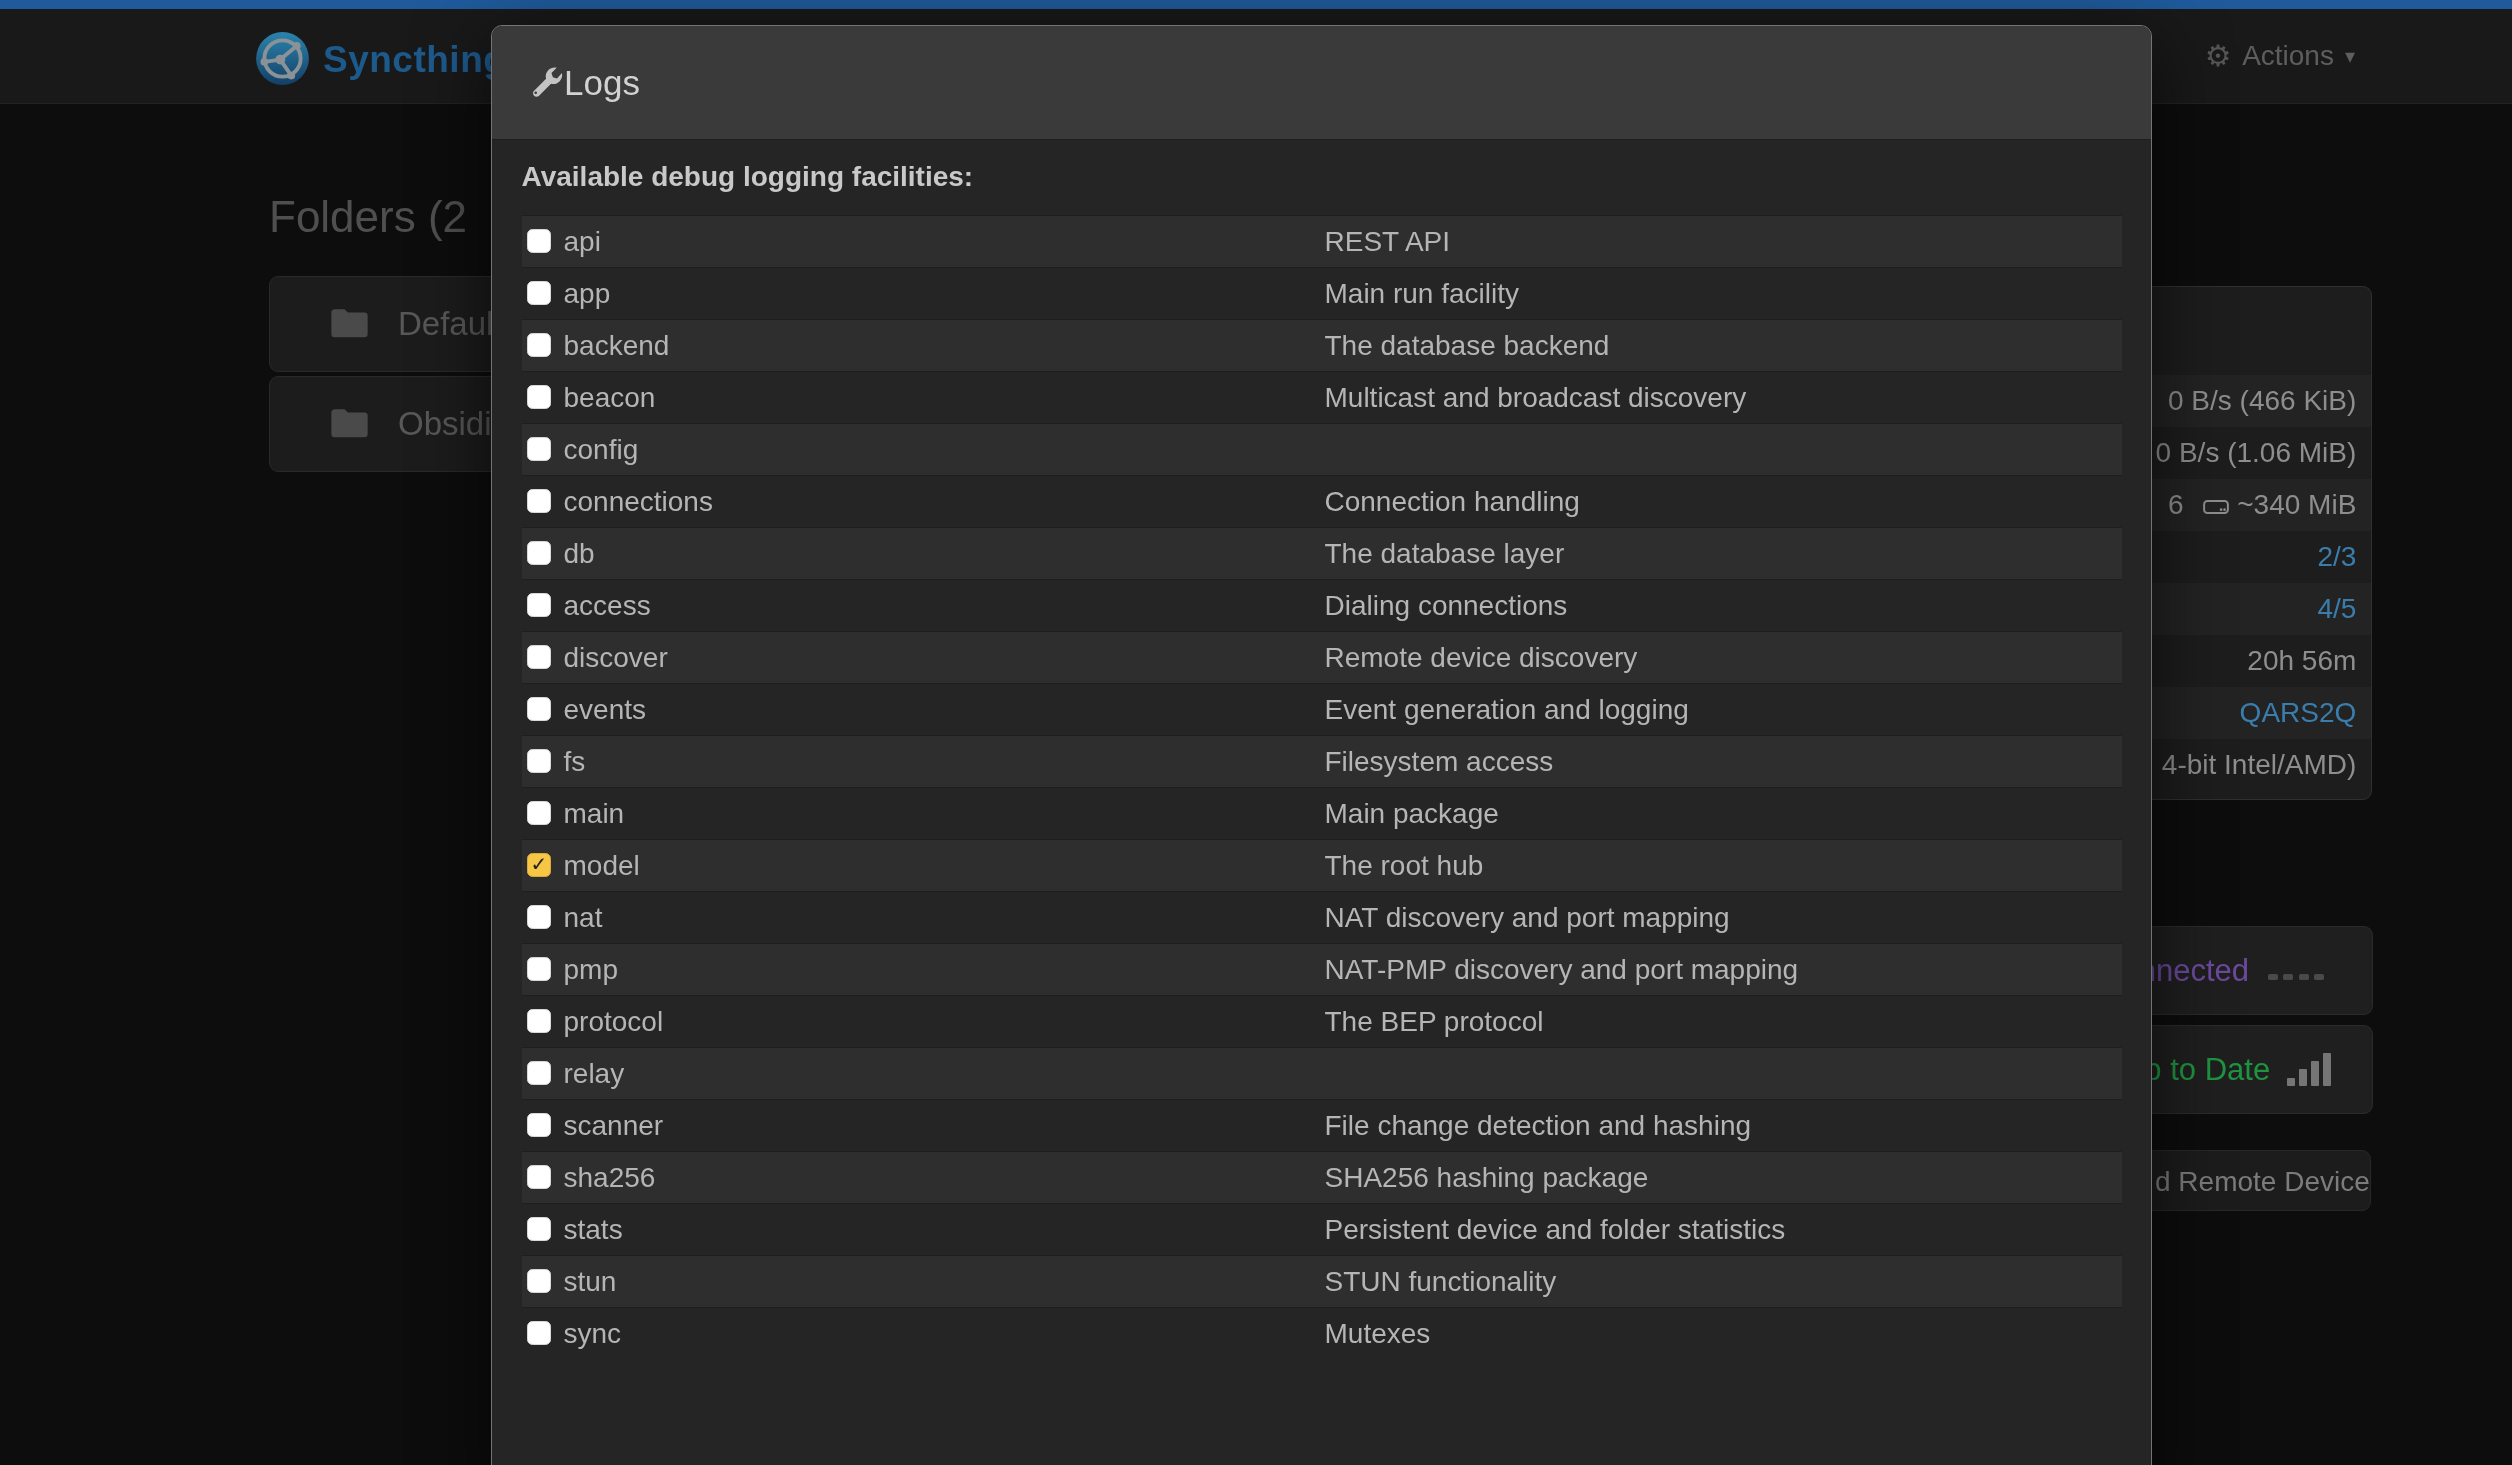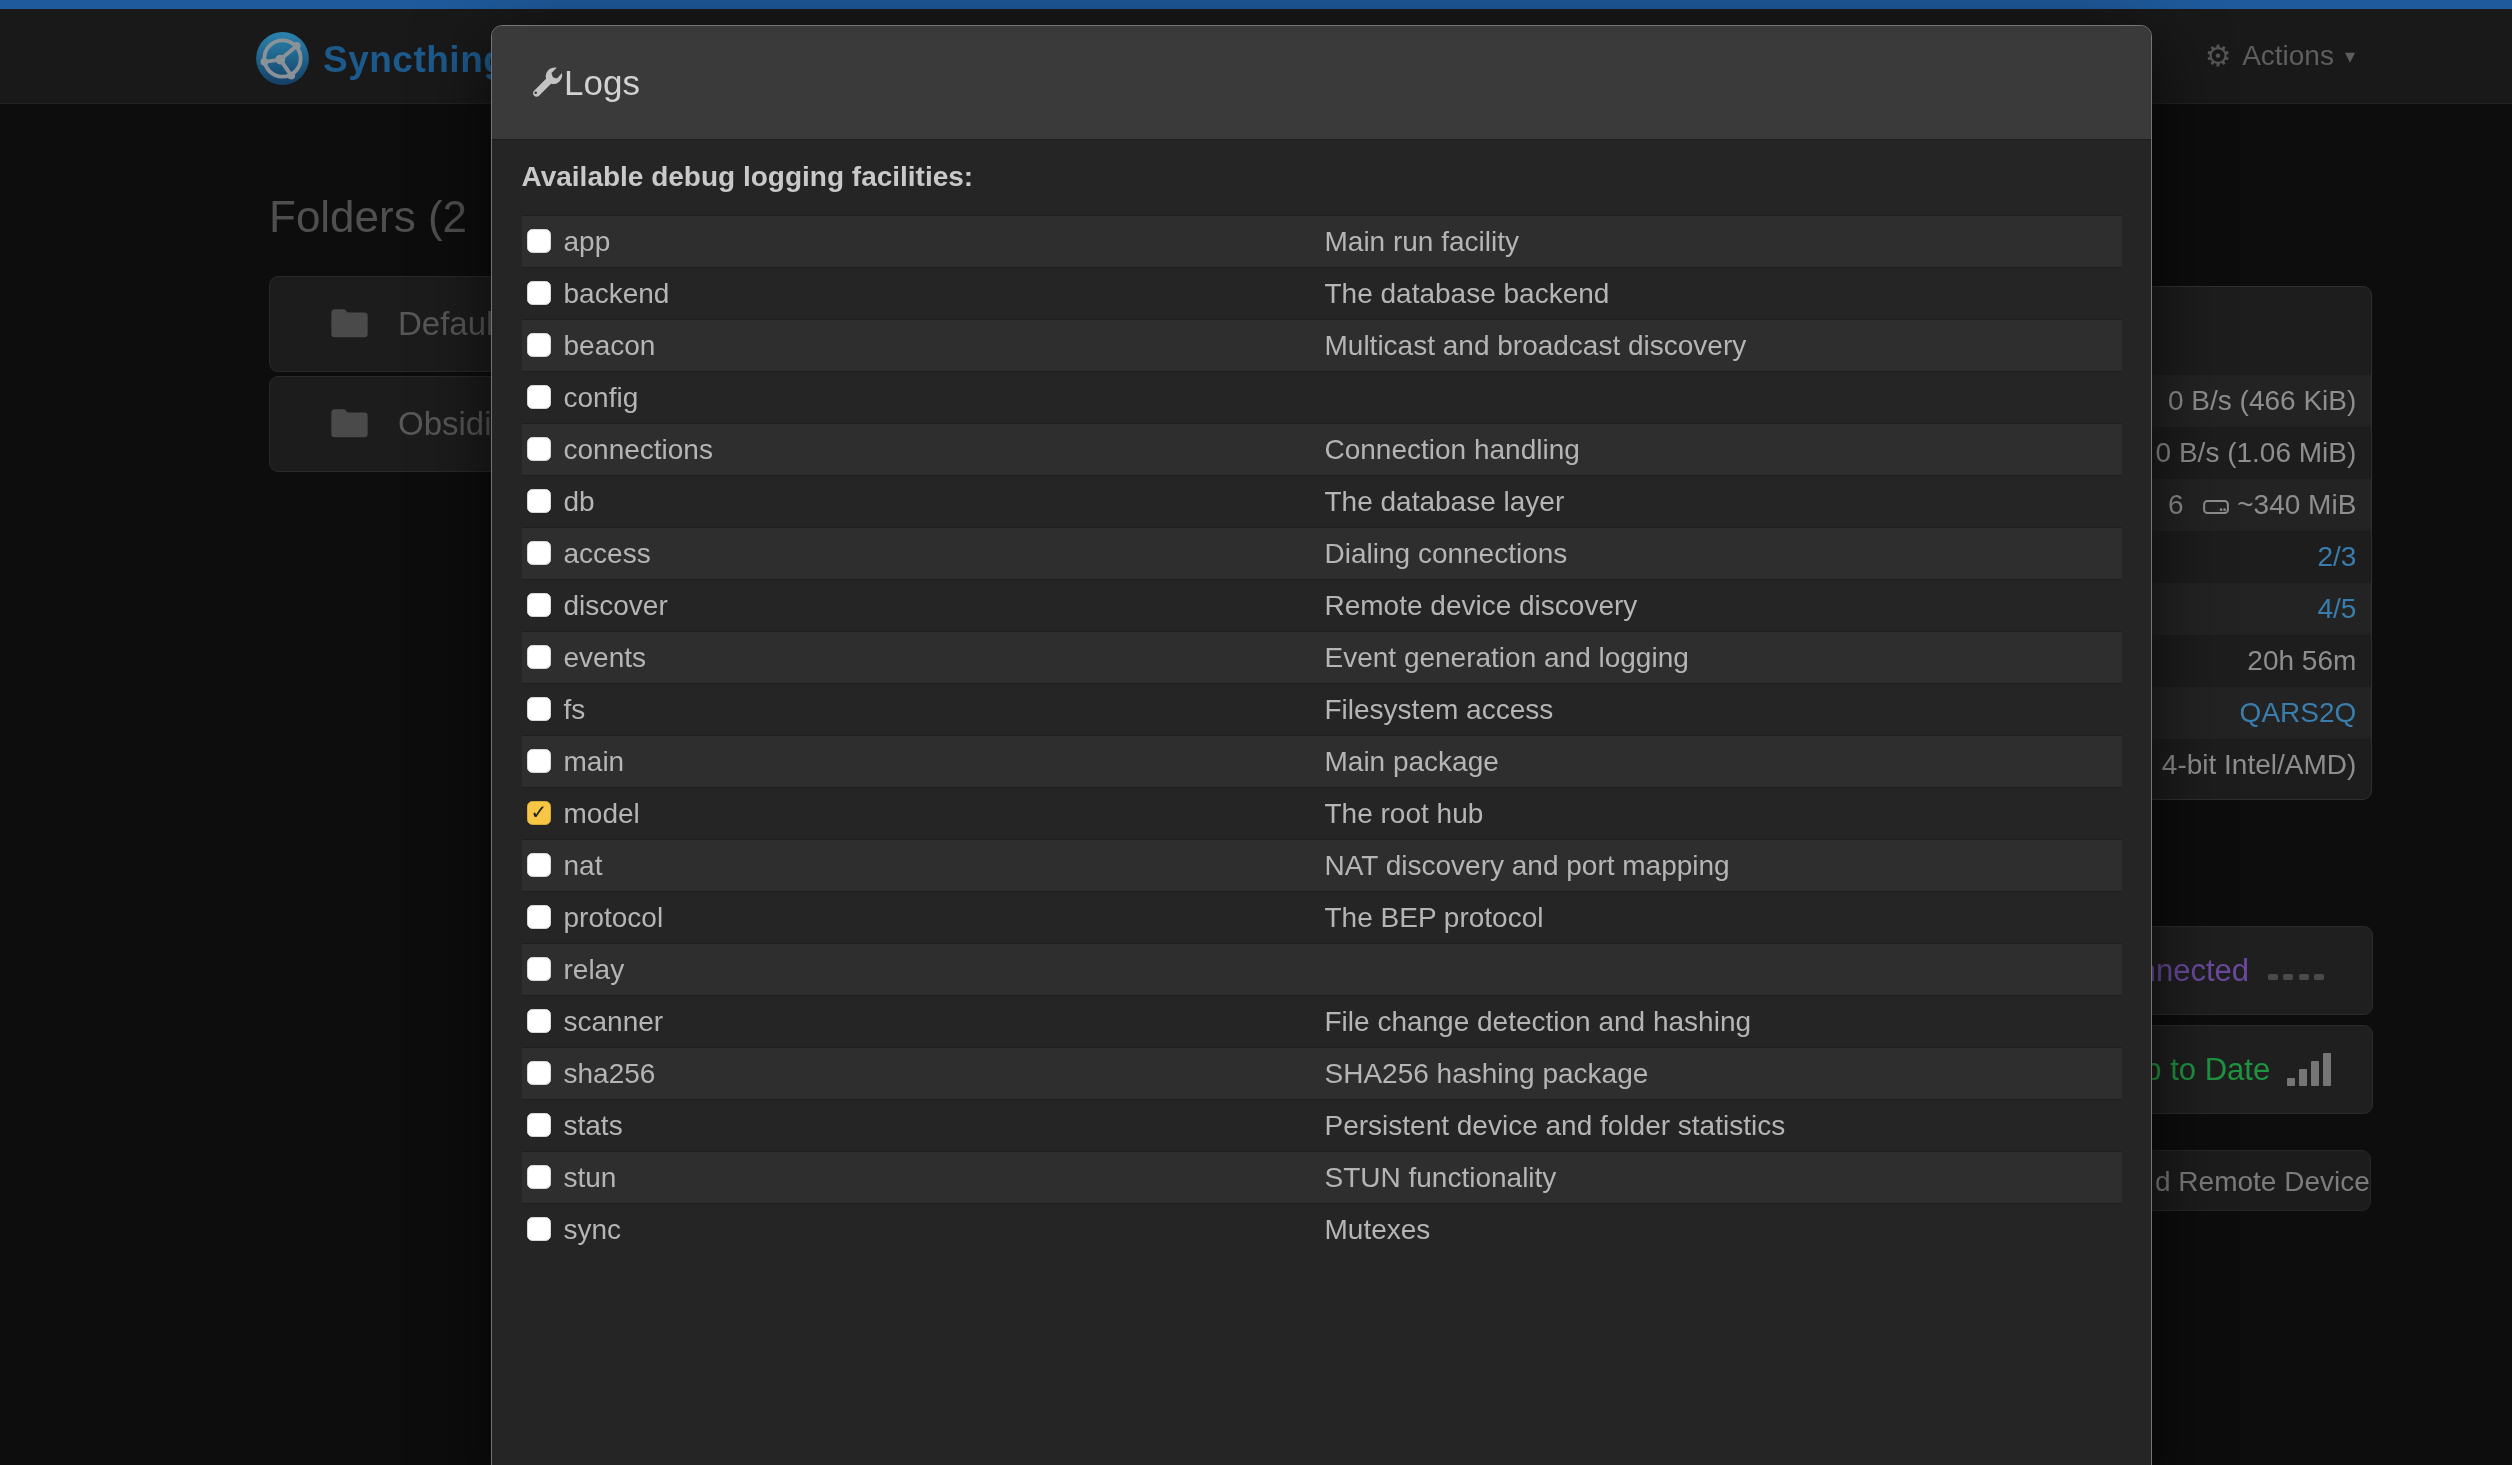--- a/index.html
+++ b/index.html
@@ -153,33 +153,35 @@
       <span data-name="wrench-icon">
         <svg width="35" height="35" viewBox="0 0 24 24">
           <path d="M22.6 6.2c.5 2-.1 4.2-1.7 5.8-1.6 1.6-3.8 2.1-5.8 1.5l-8.2 8.2c-1 1-2.5 1-3.4 0-1-1-1-2.5 0-3.4l8.2-8.2c-.6-2-.1-4.2 1.5-5.8C14.8 2.7 17 2.1 19 2.6l-3.6 3.6 1 2.8 2.8 1 3.4-3.8zM4.6 20.6c.5 0 .9-.4.9-.9s-.4-.9-.9-.9-.9.4-.9.9.4.9.9.9z" fill="#c3c3c3"></path>
         </svg>
       </span>
       <span class="modal-title" data-name="modal-title">Logs</span>
     </div>
     <div class="modal-body" data-name="logs-modal-body">
       <div class="facilities-heading" data-name="facilities-heading">Available debug logging facilities:</div>
       <div data-name="facilities-table">
+          <div class="frow" data-name="facility-row"><div class="fcheck" data-name="facility-checkbox-api"></div><span class="fname" data-name="facility-name">api</span><span class="fdesc" data-name="facility-description">REST API</span></div>
           <div class="frow" data-name="facility-row"><div class="fcheck" data-name="facility-checkbox-app"></div><span class="fname" data-name="facility-name">app</span><span class="fdesc" data-name="facility-description">Main run facility</span></div>
           <div class="frow" data-name="facility-row"><div class="fcheck" data-name="facility-checkbox-backend"></div><span class="fname" data-name="facility-name">backend</span><span class="fdesc" data-name="facility-description">The database backend</span></div>
           <div class="frow" data-name="facility-row"><div class="fcheck" data-name="facility-checkbox-beacon"></div><span class="fname" data-name="facility-name">beacon</span><span class="fdesc" data-name="facility-description">Multicast and broadcast discovery</span></div>
           <div class="frow" data-name="facility-row"><div class="fcheck" data-name="facility-checkbox-config"></div><span class="fname" data-name="facility-name">config</span></div>
           <div class="frow" data-name="facility-row"><div class="fcheck" data-name="facility-checkbox-connections"></div><span class="fname" data-name="facility-name">connections</span><span class="fdesc" data-name="facility-description">Connection handling</span></div>
           <div class="frow" data-name="facility-row"><div class="fcheck" data-name="facility-checkbox-db"></div><span class="fname" data-name="facility-name">db</span><span class="fdesc" data-name="facility-description">The database layer</span></div>
           <div class="frow" data-name="facility-row"><div class="fcheck" data-name="facility-checkbox-dialer"></div><span class="fname" data-name="facility-name">access</span><span class="fdesc" data-name="facility-description">Dialing connections</span></div>
           <div class="frow" data-name="facility-row"><div class="fcheck" data-name="facility-checkbox-discover"></div><span class="fname" data-name="facility-name">discover</span><span class="fdesc" data-name="facility-description">Remote device discovery</span></div>
           <div class="frow" data-name="facility-row"><div class="fcheck" data-name="facility-checkbox-events"></div><span class="fname" data-name="facility-name">events</span><span class="fdesc" data-name="facility-description">Event generation and logging</span></div>
           <div class="frow" data-name="facility-row"><div class="fcheck" data-name="facility-checkbox-fs"></div><span class="fname" data-name="facility-name">fs</span><span class="fdesc" data-name="facility-description">Filesystem access</span></div>
           <div class="frow" data-name="facility-row"><div class="fcheck" data-name="facility-checkbox-main"></div><span class="fname" data-name="facility-name">main</span><span class="fdesc" data-name="facility-description">Main package</span></div>
           <div class="frow" data-name="facility-row"><div class="fcheck checked" data-name="facility-checkbox-model">✓</div><span class="fname" data-name="facility-name">model</span><span class="fdesc" data-name="facility-description">The root hub</span></div>
           <div class="frow" data-name="facility-row"><div class="fcheck" data-name="facility-checkbox-nat"></div><span class="fname" data-name="facility-name">nat</span><span class="fdesc" data-name="facility-description">NAT discovery and port mapping</span></div>
+          <div class="frow" data-name="facility-row"><div class="fcheck" data-name="facility-checkbox-pmp"></div><span class="fname" data-name="facility-name">pmp</span><span class="fdesc" data-name="facility-description">NAT-PMP discovery and port mapping</span></div>
           <div class="frow" data-name="facility-row"><div class="fcheck" data-name="facility-checkbox-protocol"></div><span class="fname" data-name="facility-name">protocol</span><span class="fdesc" data-name="facility-description">The BEP protocol</span></div>
           <div class="frow" data-name="facility-row"><div class="fcheck" data-name="facility-checkbox-relay"></div><span class="fname" data-name="facility-name">relay</span><span class="fdesc" data-name="facility-description"></span></div>
           <div class="frow" data-name="facility-row"><div class="fcheck" data-name="facility-checkbox-scanner"></div><span class="fname" data-name="facility-name">scanner</span><span class="fdesc" data-name="facility-description">File change detection and hashing</span></div>
           <div class="frow" data-name="facility-row"><div class="fcheck" data-name="facility-checkbox-sha256"></div><span class="fname" data-name="facility-name">sha256</span><span class="fdesc" data-name="facility-description">SHA256 hashing package</span></div>
           <div class="frow" data-name="facility-row"><div class="fcheck" data-name="facility-checkbox-stats"></div><span class="fname" data-name="facility-name">stats</span><span class="fdesc" data-name="facility-description">Persistent device and folder statistics</span></div>
           <div class="frow" data-name="facility-row"><div class="fcheck" data-name="facility-checkbox-stun"></div><span class="fname" data-name="facility-name">stun</span><span class="fdesc" data-name="facility-description">STUN functionality</span></div>
           <div class="frow" data-name="facility-row"><div class="fcheck" data-name="facility-checkbox-sync"></div><span class="fname" data-name="facility-name">sync</span><span class="fdesc" data-name="facility-description">Mutexes</span></div>
         </div>
 
     </div>

